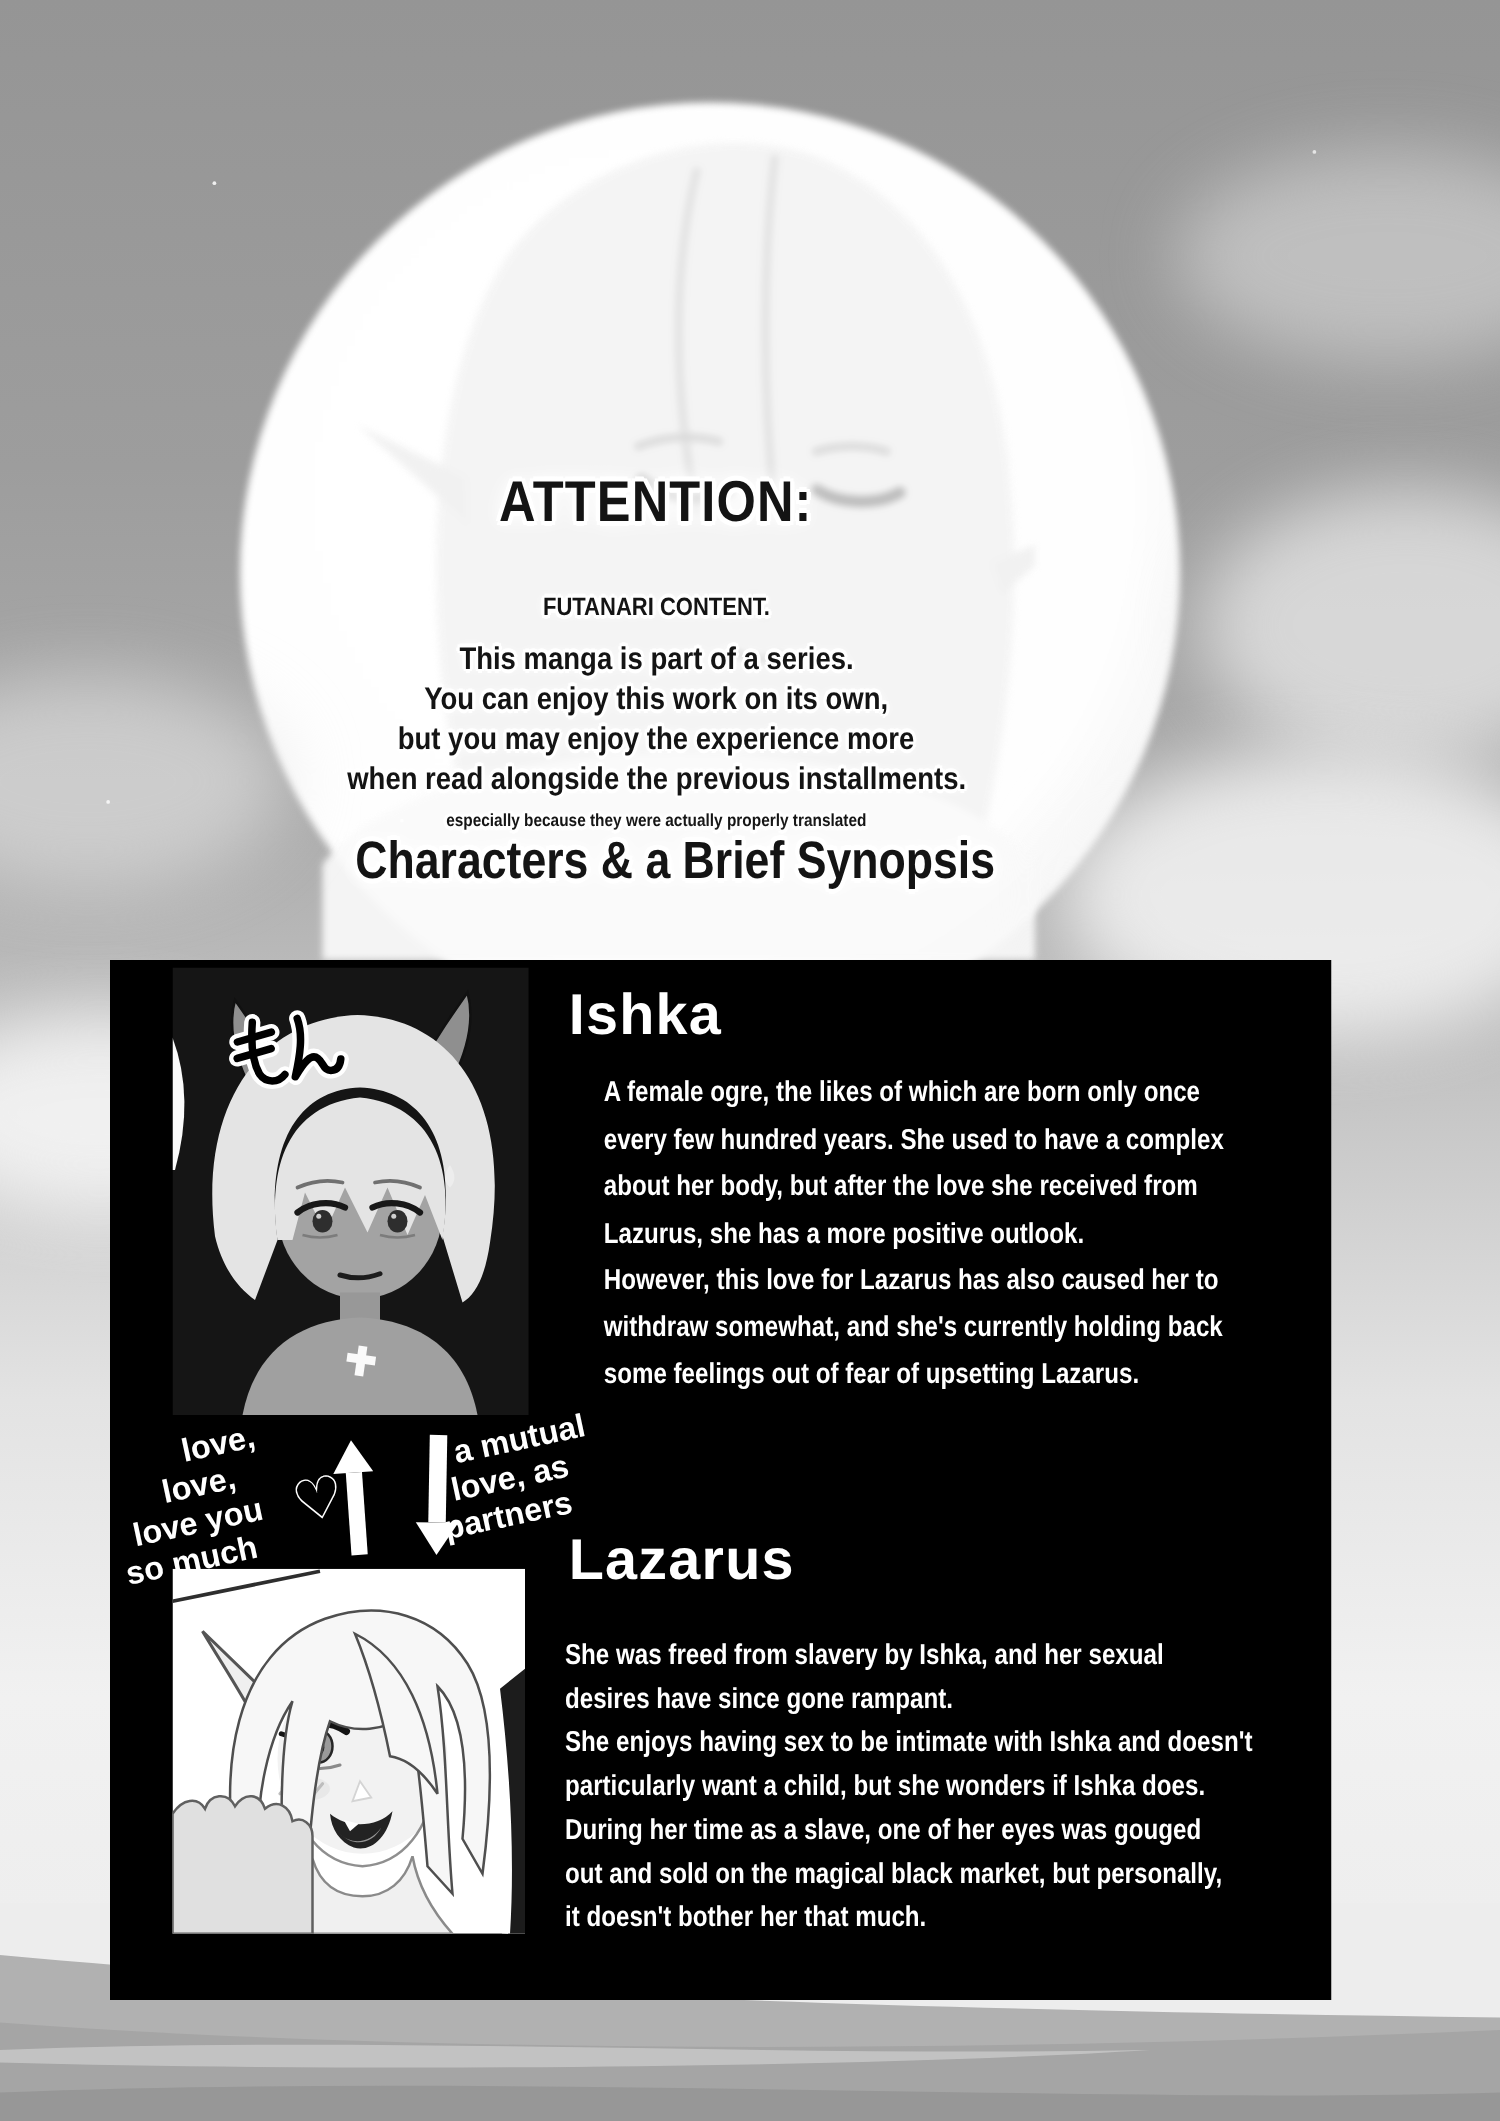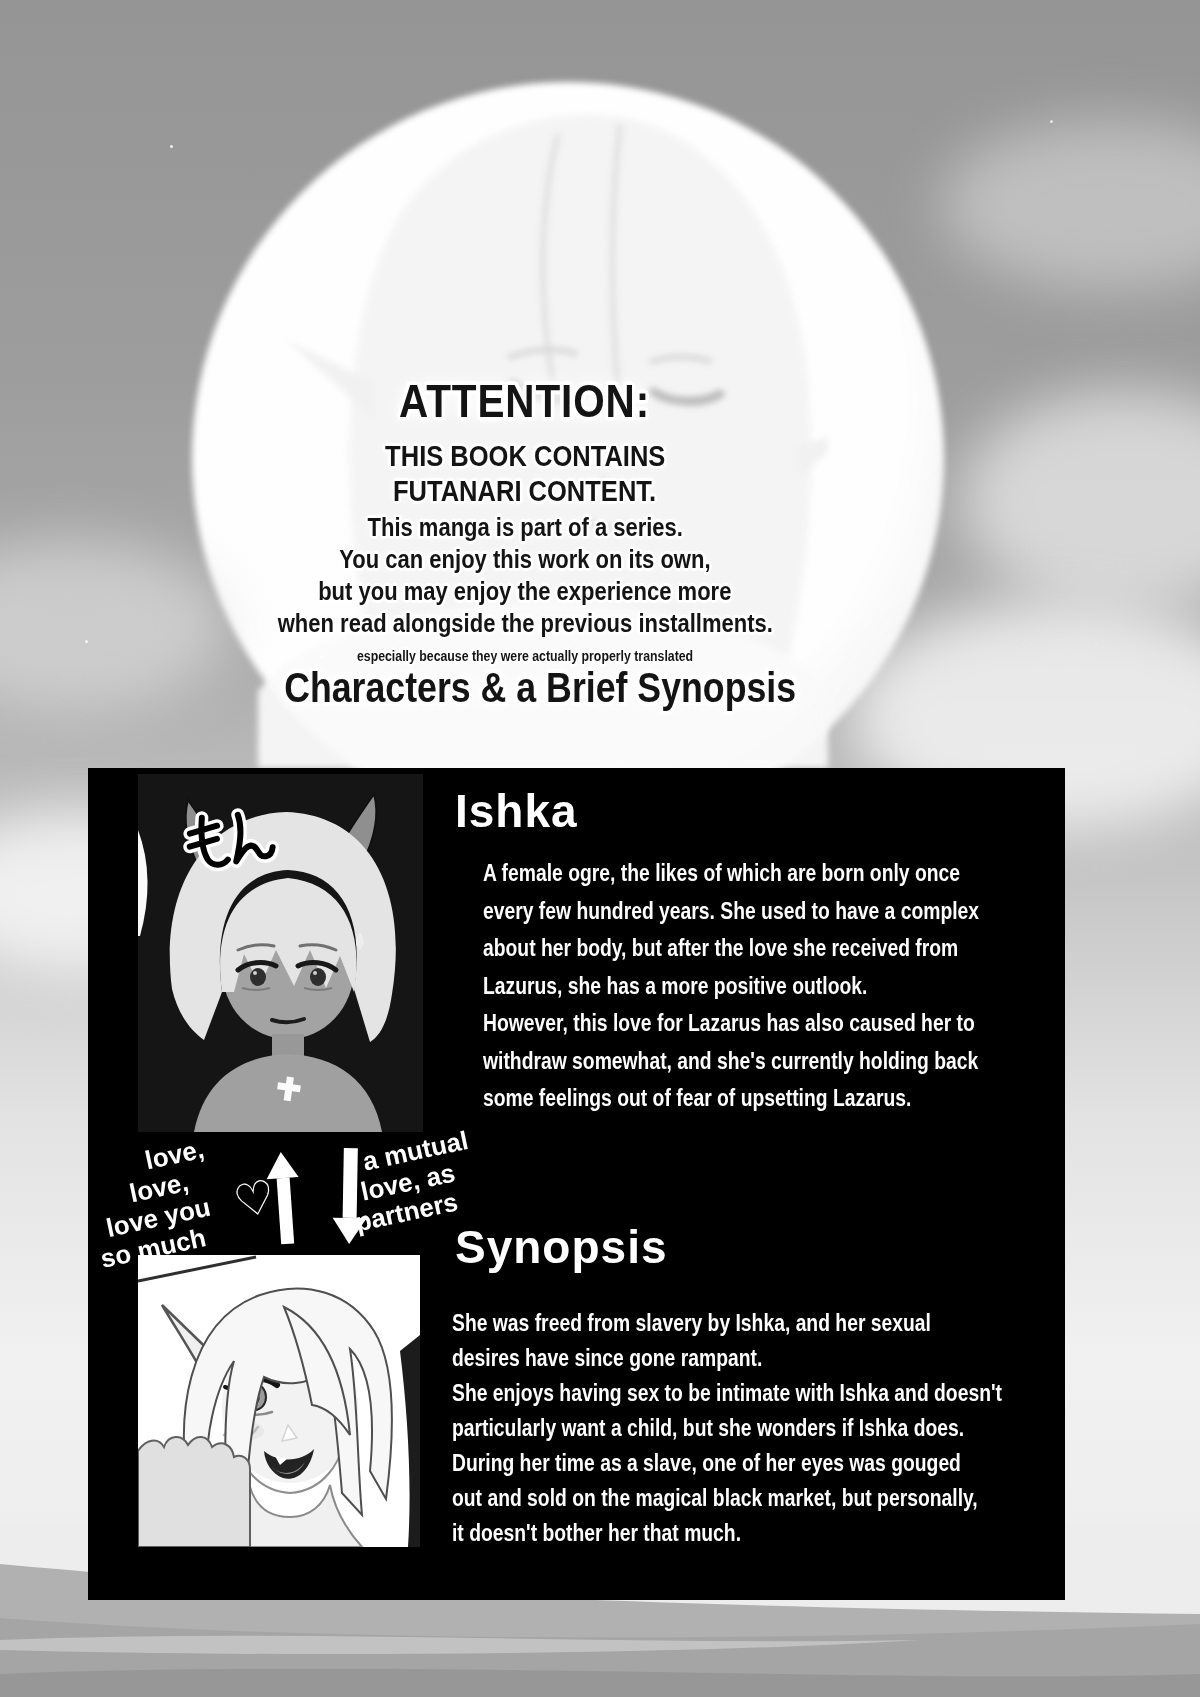--- a/index.html
+++ b/index.html
@@ -24,21 +24,21 @@
     box-shadow:160px 165px 0 rgba(255,255,255,.8), -85px 495px 0 rgba(255,255,255,.8),150px 510px 0 rgba(255,255,255,.75),880px -25px 0 rgba(255,255,255,.7);}
 
   
   .ink{color:#141414;font-weight:bold;text-decoration:underline;}
   .halo2{text-shadow:-2px -2px 0 #fff,2px -2px 0 #fff,-2px 2px 0 #fff,2px 2px 0 #fff,-3px 0 0 #fff,3px 0 0 #fff,0 -3px 0 #fff,0 3px 0 #fff,0 0 7px #fff,0 0 12px #fff;}
   .halo3{text-shadow:-3px -3px 0 #fff,3px -3px 0 #fff,-3px 3px 0 #fff,3px 3px 0 #fff,-4px 0 0 #fff,4px 0 0 #fff,0 -4px 0 #fff,0 4px 0 #fff,0 0 9px #fff,0 0 16px #fff,0 0 22px #fff;}
   .center-line{position:absolute;left:75px;width:900px;text-align:center;}
   .squeeze{display:inline-block;transform:scaleX(.88);transform-origin:50% 50%;white-space:nowrap;}
   .attention-title{top:374px;font-size:46px;letter-spacing:1px;}
   .warn1{top:440px;font-size:29px;}
-  .warn2{top:475px;font-size:29px;}
+  .warn2{top:475px;font-size:20px;}
   .note{font-size:25px;}
   .n1{top:513px;} .n2{top:545px;} .n3{top:577px;} .n4{top:609px;}
   .footnote{top:648px;font-size:14px;}
   .section-title{top:664px;left:90px;width:900px;font-size:42px;letter-spacing:0;}
 
   
   .panel{position:absolute;left:88px;top:768px;width:977px;height:832px;background:#000;}
   .panel-text{color:#fff;font-weight:bold;}
   .char-name{position:absolute;left:367px;font-size:46px;letter-spacing:1px;}
   .name-ishka{top:16px;}
@@ -95,21 +95,20 @@
   </svg>
 
   <div class="cloud c1"></div>
   <div class="cloud c2"></div>
   <div class="cloud c3"></div>
   <div class="cloud c4"></div>
   <div class="cloud c5"></div>
   <div class="snow"></div>
 
   <div class="center-line ink halo3 attention-title"><span class="squeeze">ATTENTION:</span></div>
-  <div class="center-line ink halo2 warn1"><span class="squeeze">THIS BOOK CONTAINS</span></div>
   <div class="center-line ink halo2 warn2"><span class="squeeze">FUTANARI CONTENT.</span></div>
   <div class="center-line ink halo2 note n1"><span class="squeeze">This manga is part of a series.</span></div>
   <div class="center-line ink halo2 note n2"><span class="squeeze">You can enjoy this work on its own,</span></div>
   <div class="center-line ink halo2 note n3"><span class="squeeze">but you may enjoy the experience more</span></div>
   <div class="center-line ink halo2 note n4"><span class="squeeze">when read alongside the previous installments.</span></div>
   <div class="center-line ink halo2 footnote"><span class="squeeze">especially because they were actually properly translated</span></div>
   <div class="center-line ink halo3 section-title"><span class="squeeze" style="transform:scaleX(.85);">Characters &amp; a Brief Synopsis</span></div>
 
   <svg class="ground" width="1200" height="175" viewBox="0 0 1200 175" aria-hidden="true">
     <rect width="1200" height="175" fill="#ededed"></rect>
@@ -188,21 +187,21 @@
     <div class="arrow arrow-down">
       <div class="shaft"></div>
         <div class="head-down"></div>
     </div>
     <div class="hand hand-right">
       <span class="hl hl1">a mutual</span>
       <span class="hl hl2">love, as</span>
       <span class="hl hl3">partners</span>
     </div>
 
-    <div class="panel-text char-name name-lazarus">Synopsis</div>
+    <div class="panel-text char-name name-lazarus">Lazarus</div>
 
     <svg class="portrait portrait-lazarus" width="282" height="292" viewBox="0 0 282 292">
       <rect width="282" height="292" fill="#ffffff"></rect>
       <path d="M0,26 L118,2" stroke="#2e2e2e" stroke-width="3"></path>
       <path d="M112,232 C118,252 132,262 152,262 C172,262 186,250 192,230 C196,252 206,272 224,292 L84,292 C98,272 108,252 112,232 Z" fill="#f0f0f0" stroke="#8a8a8a" stroke-width="2"></path>
       <ellipse cx="152" cy="152" rx="68" ry="76" fill="#f2f2f2"></ellipse>
       <path d="M92,160 C96,210 120,236 152,238 C184,236 206,210 212,162" stroke="#8f8f8f" stroke-width="2" fill="none"></path>
       <path d="M88,112 L24,50 C42,80 58,104 70,128 Z" fill="#efefef" stroke="#555" stroke-width="2.5"></path>
       <ellipse cx="106" cy="176" rx="20" ry="10" fill="#e4e4e4" opacity=".7"></ellipse>
       <path d="M96,168 l-10,12 M108,170 l-10,12 M120,172 l-10,12" stroke="#bdbdbd" stroke-width="2.5" fill="none" stroke-linecap="round"></path>

